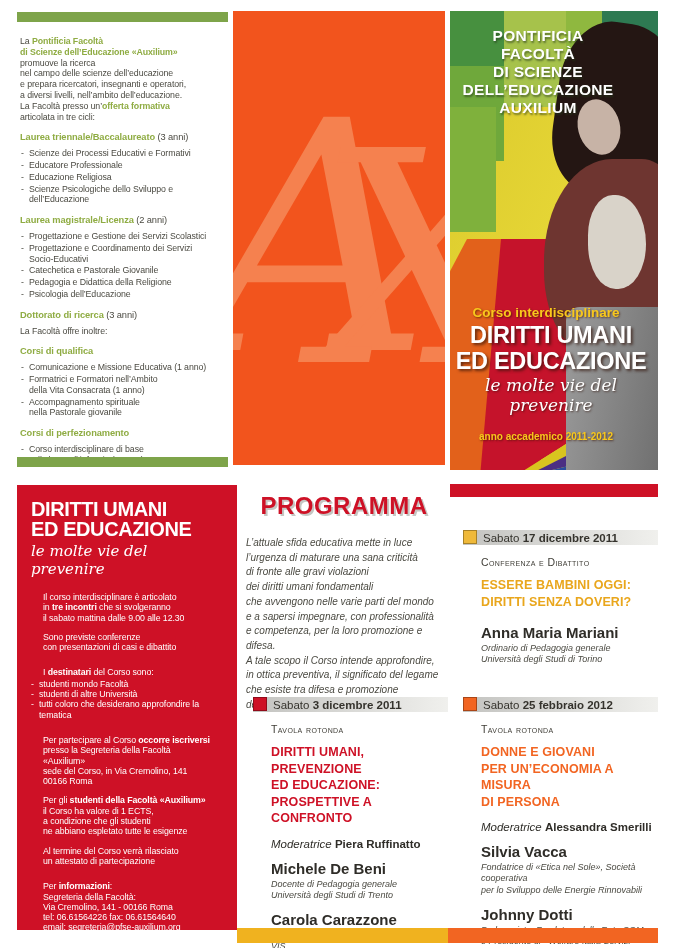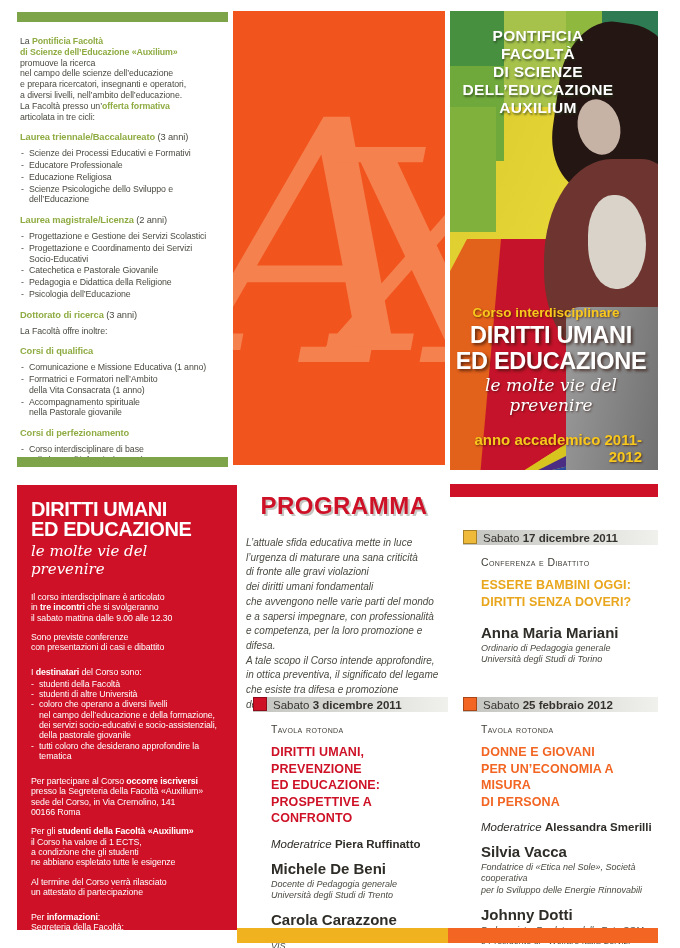--- a/index.html
+++ b/index.html
@@ -48,28 +48,28 @@
   .lace{left:138px;top:184px;width:58px;height:94px;background:#D9D3C9;border-radius:45% 55% 50% 50%;}
   .jeans{left:116px;top:296px;width:104px;height:163px;background:linear-gradient(100deg,#9C9C9C,#6C6C6C);border-radius:14px 0 0 0;}
   .ph-title{left:4px;top:16px;width:168px;text-align:center;color:#fff;font-weight:bold;font-size:15.5px;
             line-height:18px;white-space:pre-line;letter-spacing:0.3px;text-shadow:1px 2px 2px rgba(35,55,25,0.6);}
   .course-label{left:0;top:294px;width:192px;text-align:center;color:#F8C81C;font-weight:bold;font-size:13.5px;
             text-shadow:1px 1px 2px rgba(60,20,0,0.65);}
   .course-title{left:0;top:311px;width:202px;text-align:center;color:#fff;font-weight:800;font-size:23.5px;
             line-height:26px;white-space:pre-line;letter-spacing:-0.3px;text-shadow:2px 2px 3px rgba(50,20,10,0.7);}
   .course-script{left:0;top:364px;width:202px;text-align:center;color:#fff;font-family:"DejaVu Serif",serif;
             font-style:italic;font-size:17px;text-shadow:1px 1px 2px rgba(50,20,10,0.65);}
-  .course-year{left:0;top:420px;width:192px;text-align:right;color:#F8C81C;font-weight:bold;font-size:15px;
+  .course-year{left:0;top:420px;width:192px;text-align:center;color:#F8C81C;font-weight:bold;font-size:10px;
             text-shadow:1px 1px 2px rgba(60,20,0,0.65);}
   
   .red-panel{left:17px;top:485px;width:220px;height:445px;background:var(--red);color:#fff;
              box-sizing:border-box;padding:14px 12px 0 14px;overflow:hidden;}
   .rp-title{font-size:20px;font-weight:800;line-height:20px;letter-spacing:-0.4px;white-space:pre-line;}
   .rp-script{font-family:"DejaVu Serif",serif;font-style:italic;font-size:15px;margin:3px 0 14px;}
-  .rp-p{margin:0 0 9px;font-size:8.8px;line-height:10.3px;white-space:pre-line;letter-spacing:-0.1px;}
+  .rp-p{margin:0 12px 9px;font-size:8.8px;line-height:10.3px;white-space:pre-line;letter-spacing:-0.1px;}
   .rp-list{margin:0 0 9px;}
   .rli{position:relative;padding-left:8px;font-size:8.8px;line-height:10.3px;white-space:pre-line;letter-spacing:-0.1px;}
   .rli::before{content:"-";position:absolute;left:0;top:0;}
   .mt{margin-top:15px;}
   
   .red-band{left:450px;top:484px;width:208px;height:13px;background:var(--red);}
   .prog-col{left:240px;top:492px;width:208px;}
   .prog-title{margin:0;text-align:center;color:var(--red);font-size:24px;font-weight:700;letter-spacing:0.5px;
               text-shadow:2px 2px 0 #C6C6C3;}
   .prog-intro{margin:16px 0 12px 6px;font-style:italic;font-size:10px;line-height:14.7px;color:var(--ink);white-space:pre-line;}
@@ -193,26 +193,22 @@
     <div class="rp-title">DIRITTI UMANI
 ED EDUCAZIONE</div>
     <div class="rp-script">le molte vie del prevenire</div>
     <p class="rp-p"><span>Il corso interdisciplinare è articolato
 in </span><b>tre incontri</b><span> che si svolgeranno
 il sabato mattina dalle 9.00 alle 12.30</span></p>
     <p class="rp-p">Sono previste conferenze
 con presentazioni di casi e dibattito</p>
     <p class="rp-p mt" style="margin-bottom:1px;"><span>I </span><b>destinatari</b><span> del Corso sono:</span></p>
     <div class="rp-list">
-      <div class="rli">studenti della Facoltà</div>
+      <div class="rli">studenti mondo Facoltà</div>
       <div class="rli">studenti di altre Università</div>
-      <div class="rli">coloro che operano a diversi livelli
-nel campo dell’educazione e della formazione,
-dei servizi socio-educativi e socio-assistenziali,
-della pastorale giovanile</div>
       <div class="rli">tutti coloro che desiderano approfondire la tematica</div>
     </div>
     <p class="rp-p mt"><span>Per partecipare al Corso </span><b>occorre iscriversi</b><span>
 presso la Segreteria della Facoltà «Auxilium»
 sede del Corso, in Via Cremolino, 141
 00166 Roma</span></p>
     <p class="rp-p"><span>Per gli </span><b>studenti della Facoltà «Auxilium»</b><span>
 il Corso ha valore di 1 ECTS,
 a condizione che gli studenti
 ne abbiano espletato tutte le esigenze</span></p>

